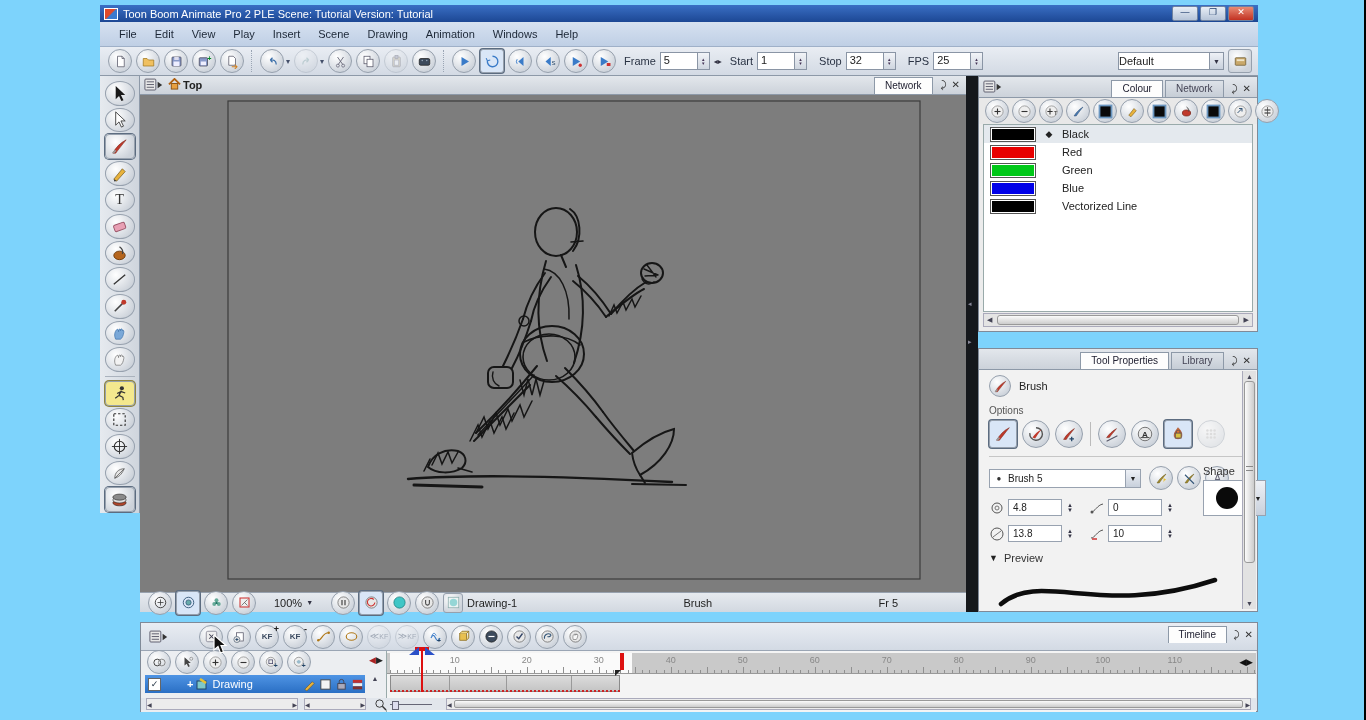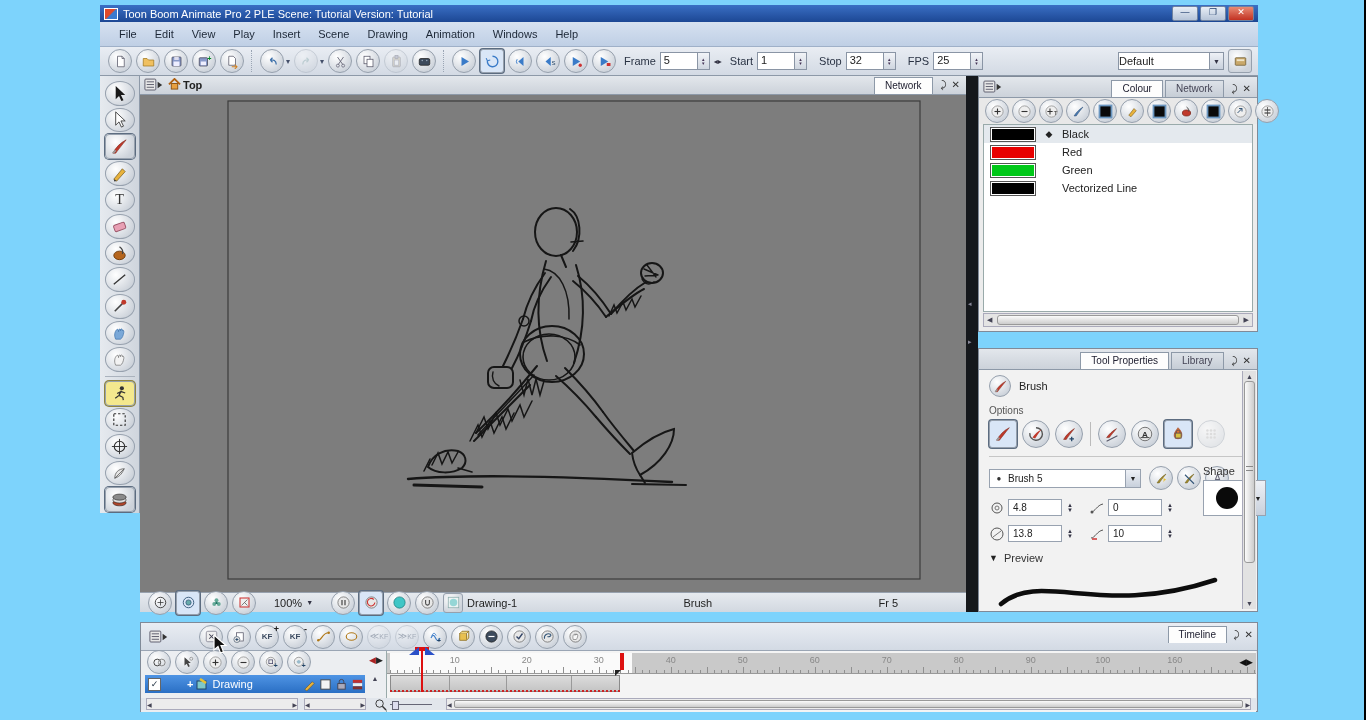--- a/index.html
+++ b/index.html
@@ -678,20 +678,25 @@
           <span class="cswatch" style="background: rgb(232, 0, 0);"></span>
           <span class="cbullet"></span>
           <span>Red</span>
         </div>
         <div class="crow">
           <span class="cswatch" style="background: rgb(0, 200, 24);"></span>
           <span class="cbullet"></span>
           <span>Green</span>
         </div>
         <div class="crow">
+          <span class="cswatch" style="background: rgb(0, 0, 232);"></span>
+          <span class="cbullet"></span>
+          <span>Blue</span>
+        </div>
+        <div class="crow">
           <span class="cswatch" style="background: rgb(0, 0, 0);"></span>
           <span class="cbullet"></span>
           <span>Vectorized Line</span>
         </div>
       </div>
     <div class="hscroll">
       <span class="sarrow">◀</span>
         <span class="thumb"></span>
         <span class="sarrow">▶</span>
     </div>
@@ -1164,21 +1169,21 @@
           <span class="rnum" style="left: 57.8px;">10</span>
           <span class="rnum" style="left: 129.8px;">20</span>
           <span class="rnum" style="left: 201.8px;">30</span>
           <span class="rnum" style="left: 273.8px;">40</span>
           <span class="rnum" style="left: 345.8px;">50</span>
           <span class="rnum" style="left: 417.8px;">60</span>
           <span class="rnum" style="left: 489.8px;">70</span>
           <span class="rnum" style="left: 561.8px;">80</span>
           <span class="rnum" style="left: 633.8px;">90</span>
           <span class="rnum" style="left: 705.8px;">100</span>
-          <span class="rnum" style="left: 777.8px;">160</span>
+          <span class="rnum" style="left: 777.8px;">110</span>
         </div>
       <div id="track-block" style="left: 3px; width: 230.4px;">
           <div class="cellline" style="left: 57.6px;"></div>
           <div class="cellline" style="left: 115.2px;"></div>
           <div class="cellline" style="left: 180px;"></div>
         </div>
       <div id="red-dotted" style="left: 3px; width: 230.4px; top: 39px;"></div>
       <div id="playhead-line" style="left: 33.8px; top: 0px; height: 41px;"></div>
       <div id="playhead-top" style="left: 27.8px; top: -4px;"></div>
       <div class="ph-flag" id="ph-left" style="left: 21.8px; top: -4px; border-width: 0px 0px 8px 10px; border-color: transparent transparent rgb(42, 80, 200);"></div>

